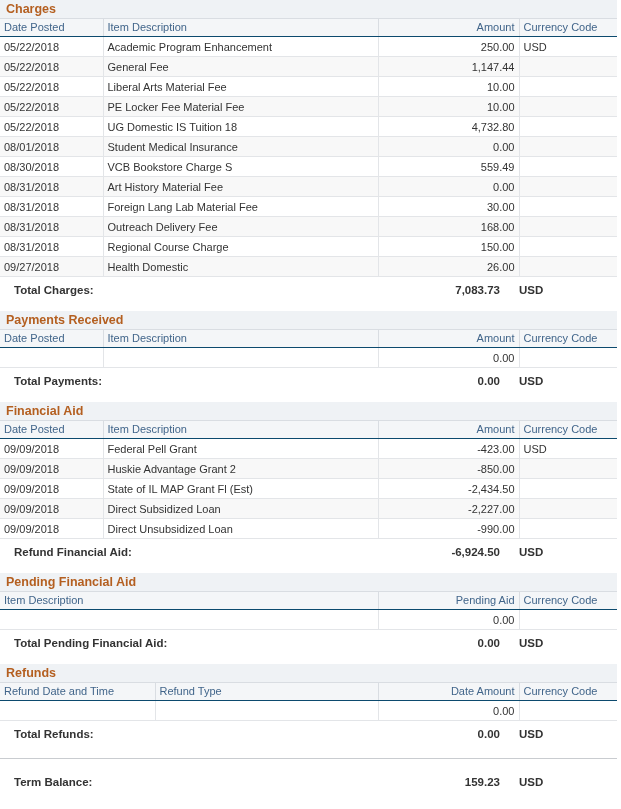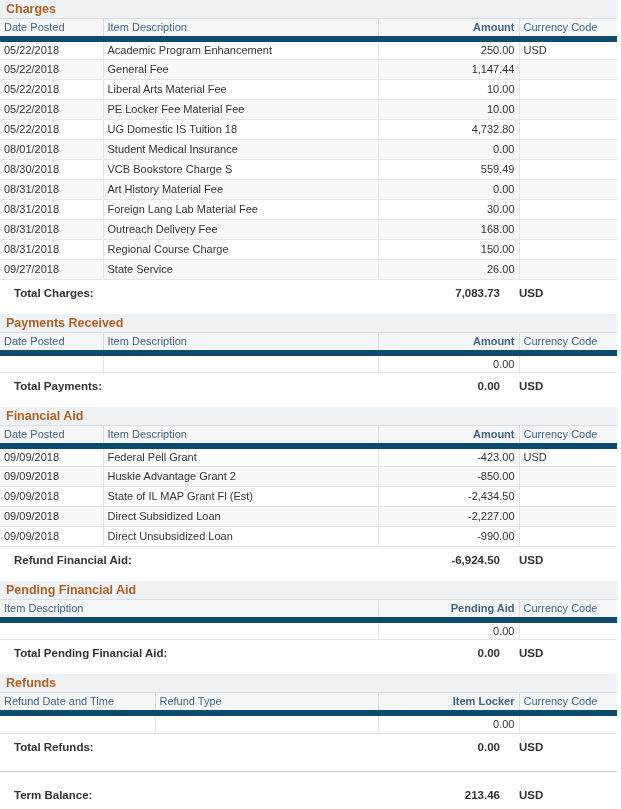--- a/index.html
+++ b/index.html
@@ -41,28 +41,27 @@
   table.grid th {
     background: #f4f6f8;
     color: #41658a;
     font-weight: normal;
     font-size: 11px;
     text-align: left;
     padding: 2px 4px 3px 4px;
     height: 17px;
     box-sizing: border-box;
     border-top: 1px solid #d9dde2;
-    border-bottom: 6px solid #0c4a6e;
+    border-bottom: 1px solid #0c4a6e;
     border-right: 1px solid #d9dde2;
     white-space: nowrap;
     overflow: hidden;
   }
   table.grid th.num {
     text-align: right;
-    font-weight: bold;
   }
   table.grid th.last {
     border-right: none;
     margin-top: 23px;
   }
   table.grid td {
     font-size: 11px;
     color: #333333;
     padding: 2px 4px 2px 4px;
     height: 20px;
@@ -216,21 +215,21 @@
           <td class="last"></td>
         </tr>
         <tr class="odd">
           <td>08/31/2018</td>
           <td>Regional Course Charge</td>
           <td class="num">150.00</td>
           <td class="last"></td>
         </tr>
         <tr class="even">
           <td>09/27/2018</td>
-          <td>State Service</td>
+          <td>Health Domestic</td>
           <td class="num">26.00</td>
           <td class="last"></td>
         </tr>
       </tbody>
     </table>
     <div class="total-row">
       <span class="total-label">Total Charges:</span>
       <span class="total-amount">7,083.73</span>
       <span class="total-currency">USD</span>
     </div>
@@ -370,21 +369,21 @@
       <colgroup>
           <col style="width:155px">
           <col style="width:223px">
           <col style="width:141px">
           <col style="width:98px">
         </colgroup>
       <thead>
         <tr>
           <th>Refund Date and Time</th>
           <th>Refund Type</th>
-          <th class="num">Item Locker</th>
+          <th class="num">Date Amount</th>
           <th class="last">Currency Code</th>
         </tr>
       </thead>
       <tbody>
         <tr class="odd">
           <td></td>
           <td></td>
           <td class="num">0.00</td>
           <td class="last"></td>
         </tr>
@@ -396,17 +395,17 @@
       <span class="total-currency">USD</span>
     </div>
   </div>
 
   <div class="divider"></div>
 
   <div class="gap"></div>
 
   <div class="total-row">
     <span class="total-label">Term Balance:</span>
-    <span class="total-amount">213.46</span>
+    <span class="total-amount">159.23</span>
     <span class="total-currency">USD</span>
   </div>
 
 </div>
 
 </body></html>

